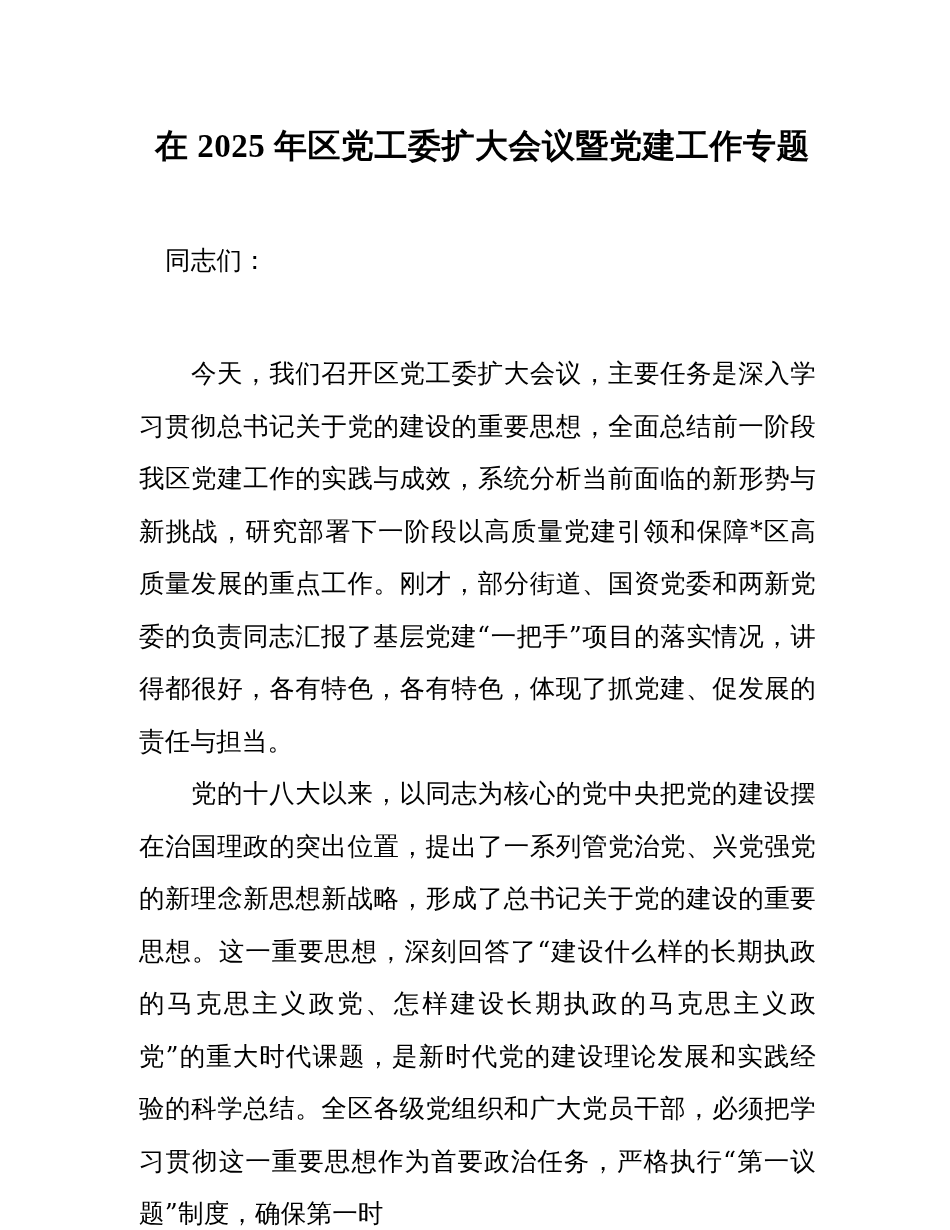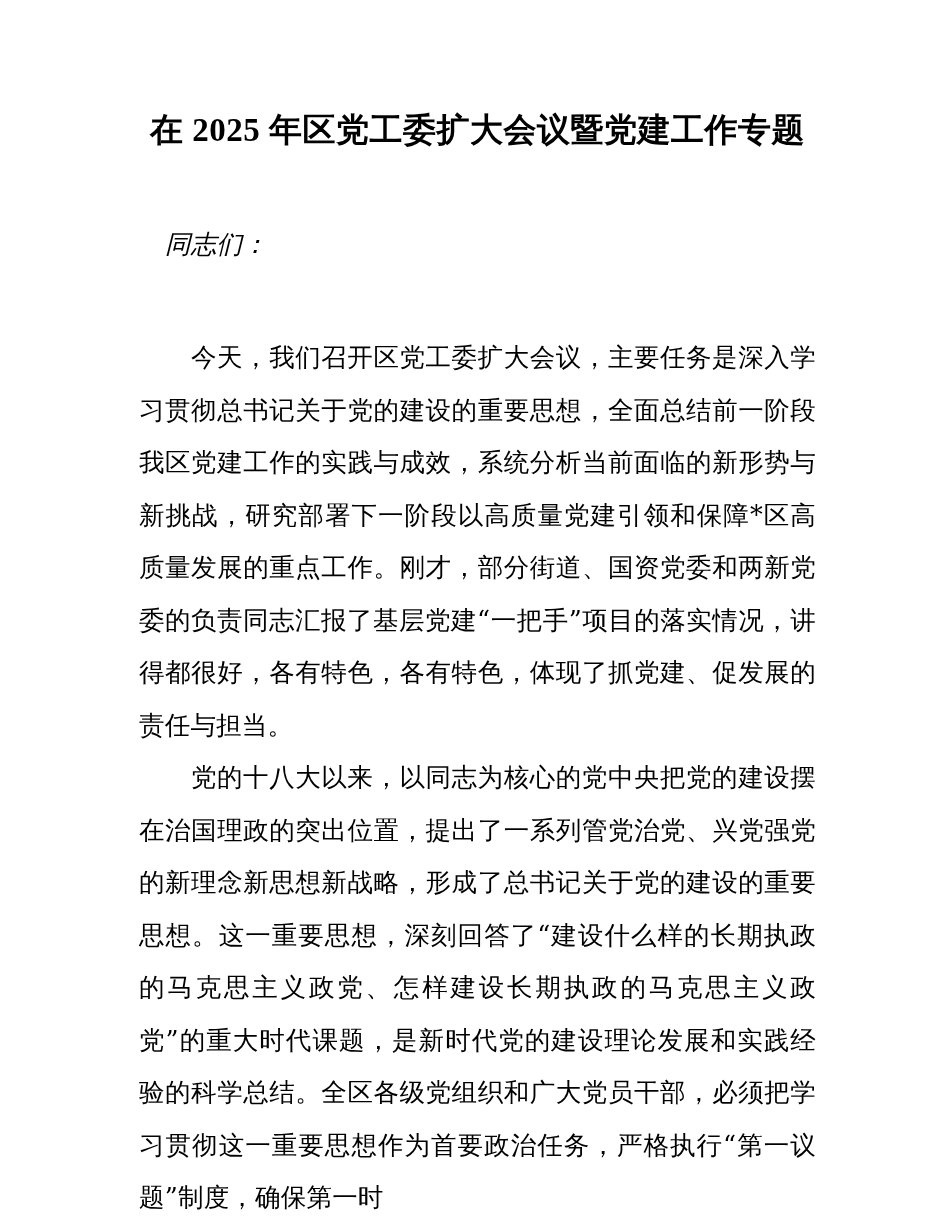--- a/index.html
+++ b/index.html
@@ -26,21 +26,21 @@
 
   .page-body {
     position: absolute;
     left: 139px;
     top: 0;
     width: 677px;
   }
 
   
   .doc-title {
-    margin: 0;
+    margin: 16px;
     padding-top: 104px;
     font-family: "Liberation Serif", "DejaVu Serif", serif;
     font-weight: bold;
     font-size: 33px;
     line-height: 52px;
     text-align: center;
     letter-spacing: 0.5px;
     color: #000000;
   }
 
@@ -66,21 +66,20 @@
     letter-spacing: 0.2px;
   }
 
   .para + .para {
     margin-top: 0;
   }
 
   .para.salutation {
     text-indent: 26px;
     margin-bottom: 8px;
-    font-style: italic;
   }
 
   .para.indent2 {
     text-indent: 52px;
   }
 
   .spacer-line {
     height: 52.5px;
   }
 </style>

